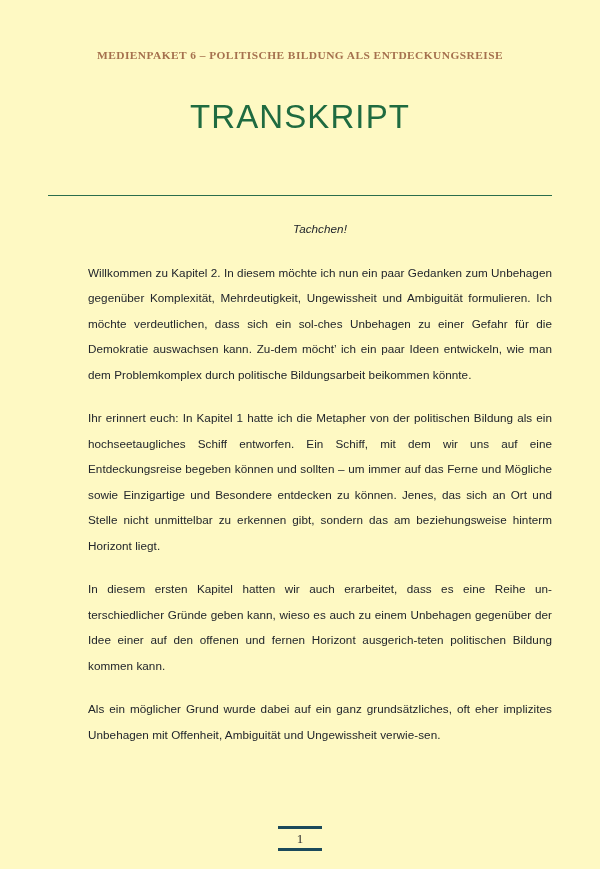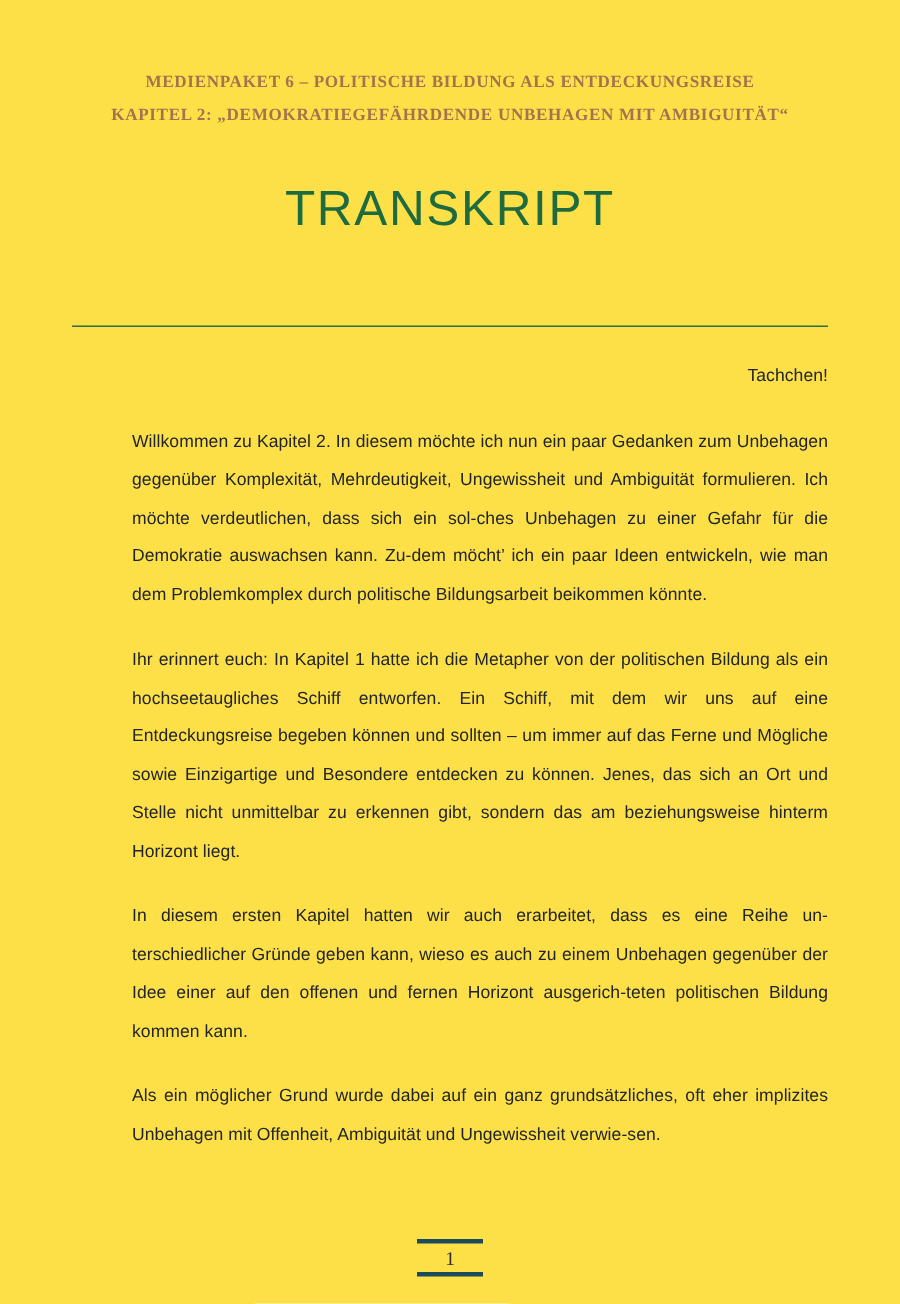--- a/index.html
+++ b/index.html
@@ -13,21 +13,21 @@
     height: 869px;
     position: relative;
     overflow: hidden;
     font-family: "Liberation Sans", sans-serif;
     -webkit-font-smoothing: antialiased;
   }
 
   .page {
     position: absolute;
     inset: 0;
-    background: #fde047;
+    background: #fef9c3;
     display: flex;
     flex-direction: column;
   }
 
   
   .doc-header {
     margin-top: 44px;
     text-align: center;
     color: #a5714e;
     font-family: "Liberation Serif", serif;
@@ -82,21 +82,21 @@
     margin: 0 0 18px 0;
     color: #21252b;
     font-size: 11.7px;
     line-height: 25.5px;
     text-align: justify;
     text-justify: inter-word;
     hyphens: manual;
     letter-spacing: 0.05px;
   }
   .speech p:last-child { margin-bottom: 0; }
-  .speech p.greeting { text-align: right; }
+  .speech p.greeting { text-align: center; font-style: italic; }
 
   
   .page-footer {
     position: absolute;
     left: 0;
     right: 0;
     bottom: 18px;
     display: flex;
     justify-content: center;
   }
@@ -112,21 +112,20 @@
     line-height: 17px;
   }
 </style>
 </head>
 <body>
 
 <div class="page">
 
   <div class="doc-header">
     <span class="hline">MEDIENPAKET 6 – POLITISCHE BILDUNG ALS ENTDECKUNGSREISE</span>
-    <span class="hline">KAPITEL 2: „DEMOKRATIEGEFÄHRDENDE UNBEHAGEN MIT AMBIGUITÄT“</span>
   </div>
 
   <h1 class="doc-title">TRANSKRIPT</h1>
 
   <hr class="title-rule">
 
   <div class="transcript">
     <div class="speech">
       <p class="greeting">Tachchen!</p>
       <p>Willkommen zu Kapitel 2. In diesem möchte ich nun ein paar Gedanken zum Unbehagen gegenüber Komplexität, Mehrdeutigkeit, Ungewissheit und Ambiguität formulieren. Ich möchte verdeutlichen, dass sich ein sol-ches Unbehagen zu einer Gefahr für die Demokratie auswachsen kann. Zu-dem möcht’ ich ein paar Ideen entwickeln, wie man dem Problemkomplex durch politische Bildungsarbeit beikommen könnte.</p>

